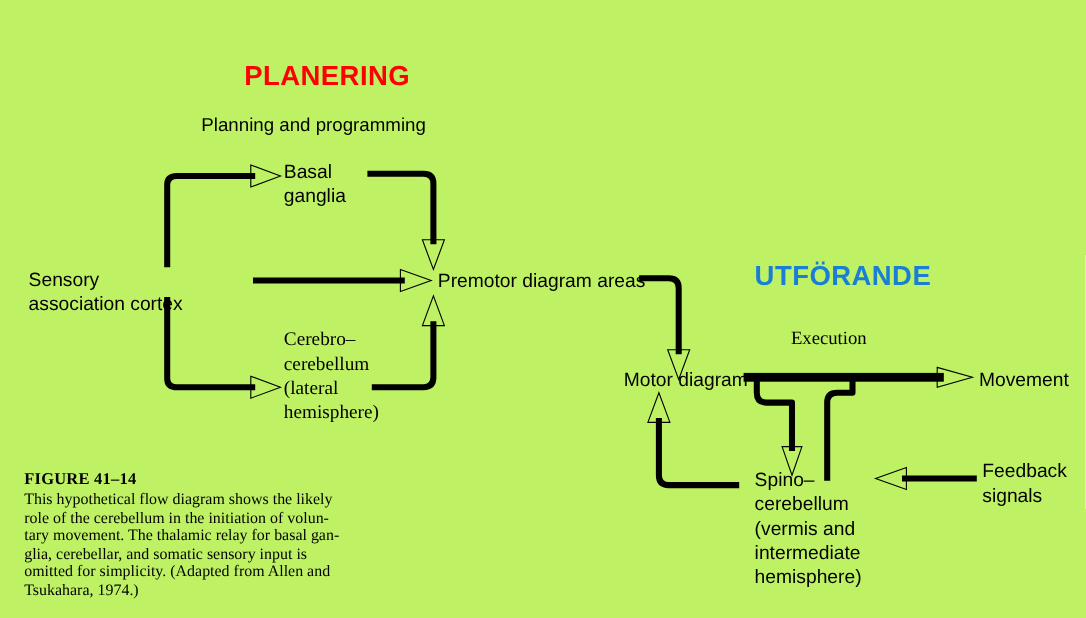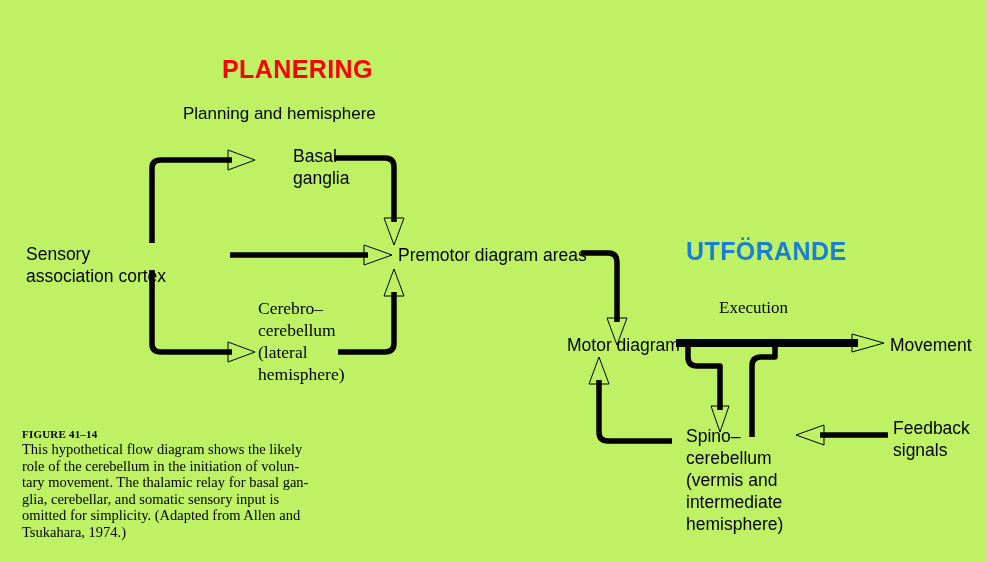--- a/index.html
+++ b/index.html
@@ -70,21 +70,21 @@
   .head { fill: #000000; stroke: none; }
   .thickbar { fill: #000000; stroke: none; }
 
   
   #caption {
     font-family: "Liberation Serif", serif;
     color: #000000;
   }
   .caption-title {
     font-weight: bold;
-    font-size: 11px;
+    font-size: 15px;
     letter-spacing: 0.2px;
     margin-bottom: 1px;
   }
   .caption-body {
     font-size: 14.5px;
     line-height: 16.5px;
     white-space: pre-line;
   }
 </style>
 </head>
@@ -144,30 +144,30 @@
     </g>
 
     <g>
       <line class="wire" x1="888" y1="435" x2="820" y2="435"></line>
       <polygon class="head" points="824,425 796,435 824,445"></polygon>
     </g>
   </svg>
 
   <div class="abs section-heading heading-planning" style="left:222px; top:55px;">PLANERING</div>
 
-  <div class="abs subheading" style="left:183px; top:104px;">Planning and hemisphere</div>
+  <div class="abs subheading" style="left:183px; top:104px;">Planning and programming</div>
 
   <div class="abs section-heading heading-execution" style="left:686px; top:237px;">UTFÖRANDE</div>
 
   <div class="abs subheading" style="left:719px; top:298px;font-family:Liberation Serif, serif;">Execution</div>
 
   <div class="abs node-label node-left" style="left:26px; top:243px; width:200px;">Sensory
 association cortex</div>
 
-  <div class="abs node-label node-left" style="left:258px; top:145px; width:120px;margin-left:35px;">Basal
+  <div class="abs node-label node-left" style="left:258px; top:145px; width:120px;">Basal
 ganglia</div>
 
   <div class="abs node-label node-left" style="left:258px; top:297px; width:130px;font-family:Liberation Serif, serif;">Cerebro–
 cerebellum
 (lateral
 hemisphere)</div>
 
   <div class="abs node-label node-left" style="left:398px; top:244px; width:200px;">Premotor diagram areas</div>
 
   <div class="abs node-label node-left" style="left:567px; top:334px; width:130px;">Motor diagram</div>

